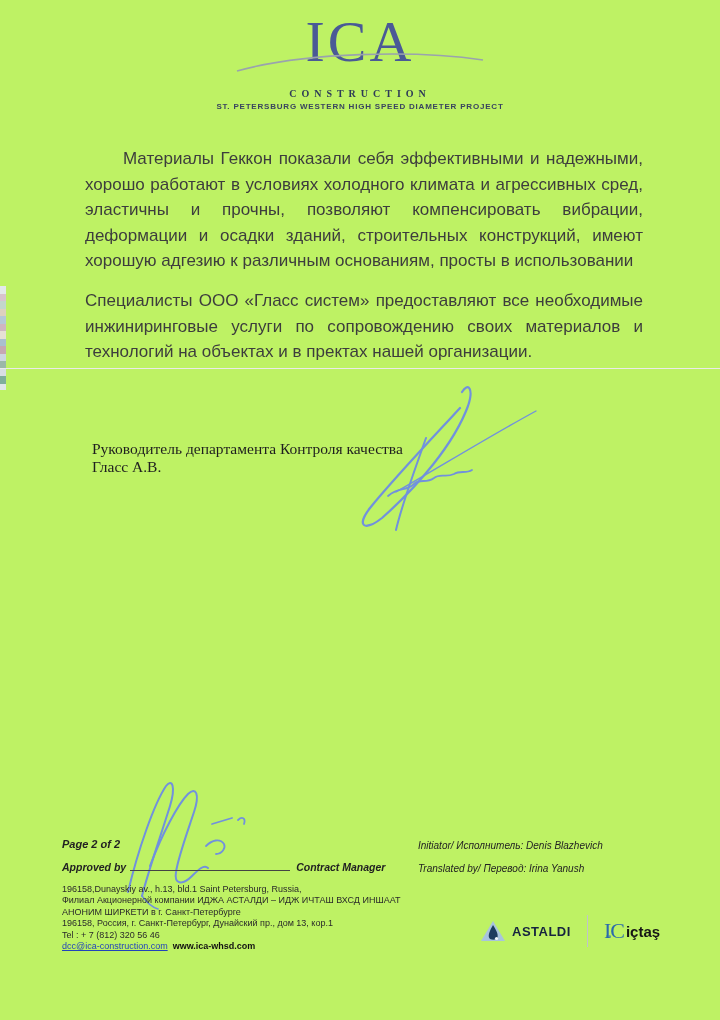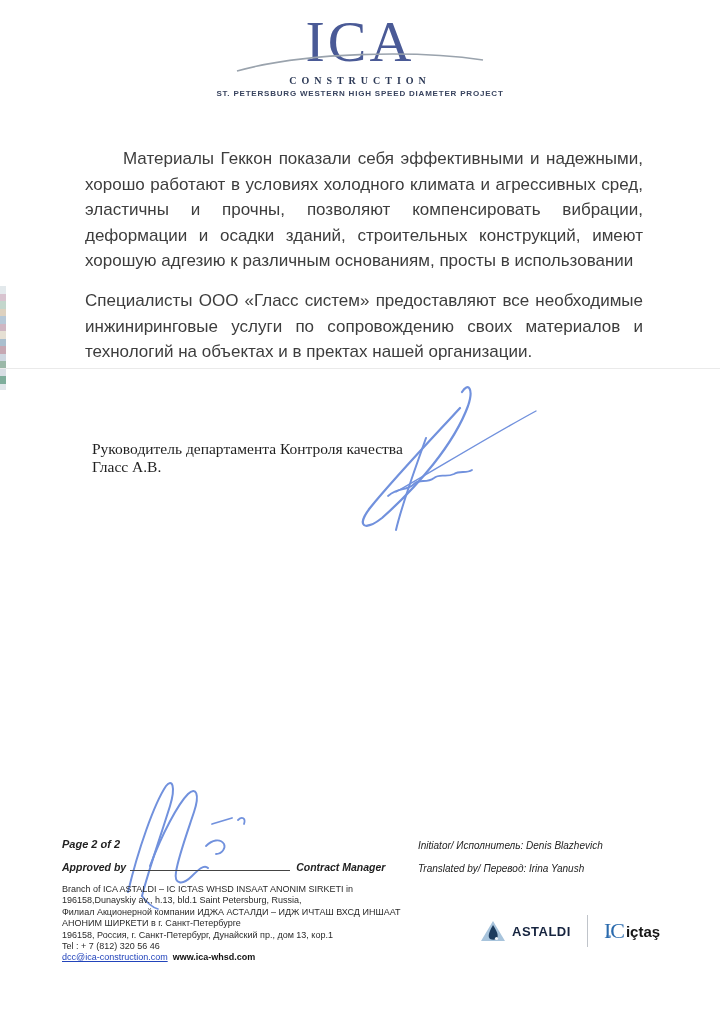--- a/index.html
+++ b/index.html
@@ -1,31 +1,31 @@
 <!DOCTYPE html>
 <html style="--logo-blue: #4a5a96; --ink-blue: #7191dd; --link-blue: #2244bb;"><head>
 <meta charset="utf-8">
 <style>
   html,body{margin:0;padding:0;background:#888;}
   .page{
     position:relative;width:720px;height:1020px;margin:0 auto;
-    background:#ffffff;overflow:hidden;
+    background:#bef264;overflow:hidden;
     font-family:"Liberation Sans",sans-serif;
   }
 
   
   .logo-wrap{position:absolute;top:12px;left:0;right:0;text-align:center;}
   .ica-text{
     font-family:"Liberation Serif",serif;font-size:58px;line-height:60px;
     color:var(--logo-blue,#4a5a96);letter-spacing:3px;font-weight:500;
   }
   .logo-arc{position:absolute;left:50%;transform:translateX(-50%);top:34px;pointer-events:none;}
   .construction{
     font-family:"Liberation Serif",serif;font-size:10px;letter-spacing:5px;
-    color:#2d3a57;margin-top:3px;font-weight:600;
+    color:#2d3a57;margin-top:16px;font-weight:600;
   }
   .project{
     font-size:8px;letter-spacing:0.8px;color:#39445f;margin-top:3px;font-weight:600;
   }
   .p1{position:absolute;top:100px;left:85px;width:558px;line-height:29px;}
   .p2{position:absolute;top:146px;left:85px;width:558px;line-height:25.5px;text-indent:38px;}
   .p3{position:absolute;top:288px;left:85px;width:558px;line-height:25.5px;}
   .content-p{margin:0;font-size:17px;text-align:justify;color:#3d3d3d;}
 
   
@@ -147,21 +147,20 @@
   <div class="page-ind">Page 2 of 2</div>
 
   <div class="approved-row">
     <span>Approved by</span><span class="approved-line"></span><span>Contract  Manager</span>
   </div>
 
   <div class="initiator">Initiator/ Исполнитель: Denis Blazhevich</div>
   <div class="translated">Translated by/ Перевод:  Irina Yanush</div>
 
   <div class="company">
-    <div class="line">Branch of ICA ASTALDI – IC ICTAS WHSD INSAAT ANONIM SIRKETI in</div>
     <div class="line">196158,Dunayskiy av., h.13, bld.1 Saint Petersburg, Russia,</div>
     <div class="line">Филиал Акционерной компании ИДЖА АСТАЛДИ – ИДЖ ИЧТАШ ВХСД ИНШААТ</div>
     <div class="line">АНОНИМ ШИРКЕТИ в г. Санкт-Петербурге</div>
     <div class="line">196158, Россия, г. Санкт-Петербург, Дунайский пр., дом 13, кор.1</div>
     <div class="line">Tel : + 7 (812) 320 56 46</div>
     <div class="line">
       <span class="email-link">dcc@ica-construction.com</span><span class="website">www.ica-whsd.com</span>
     </div>
   </div>
 

